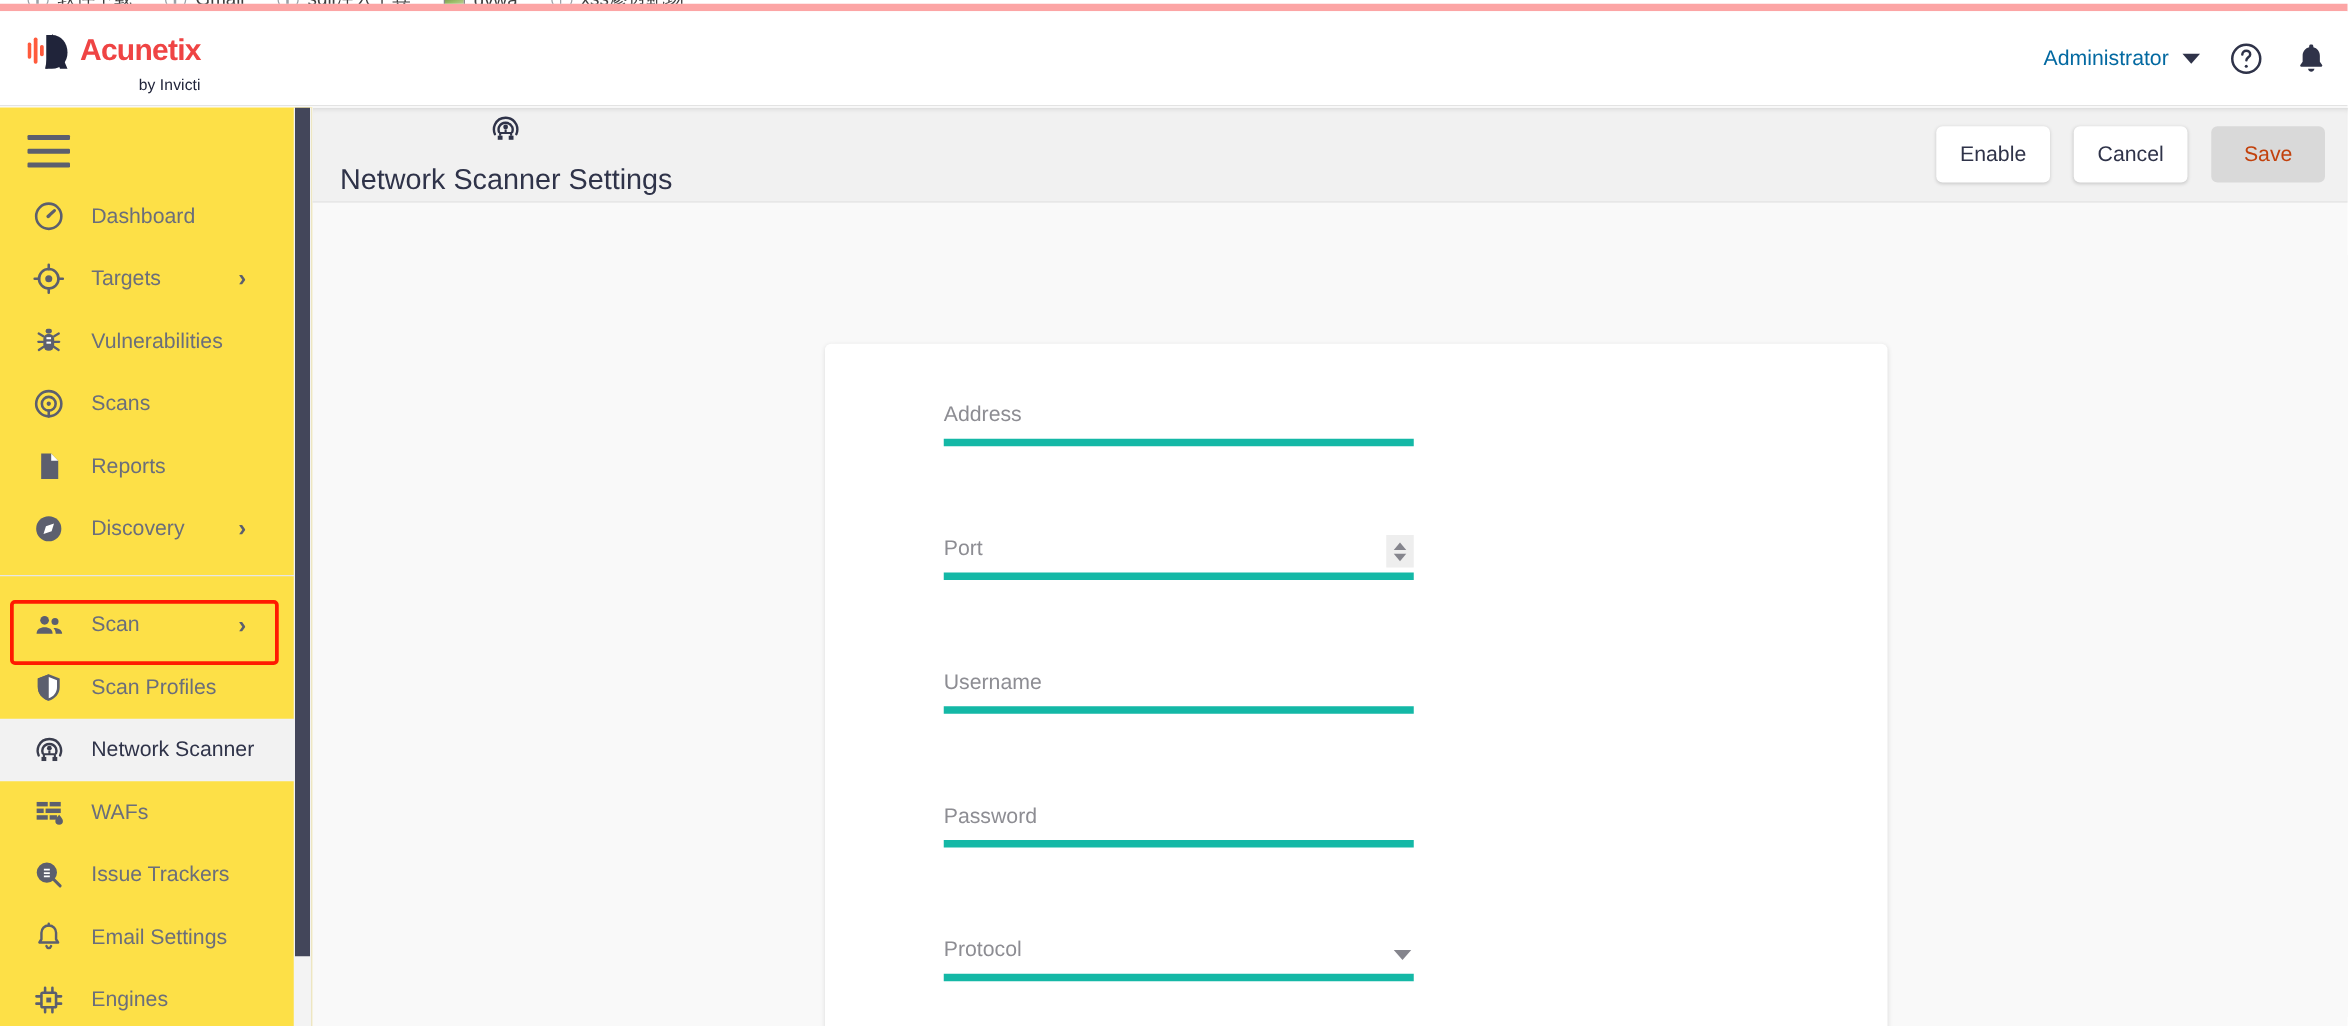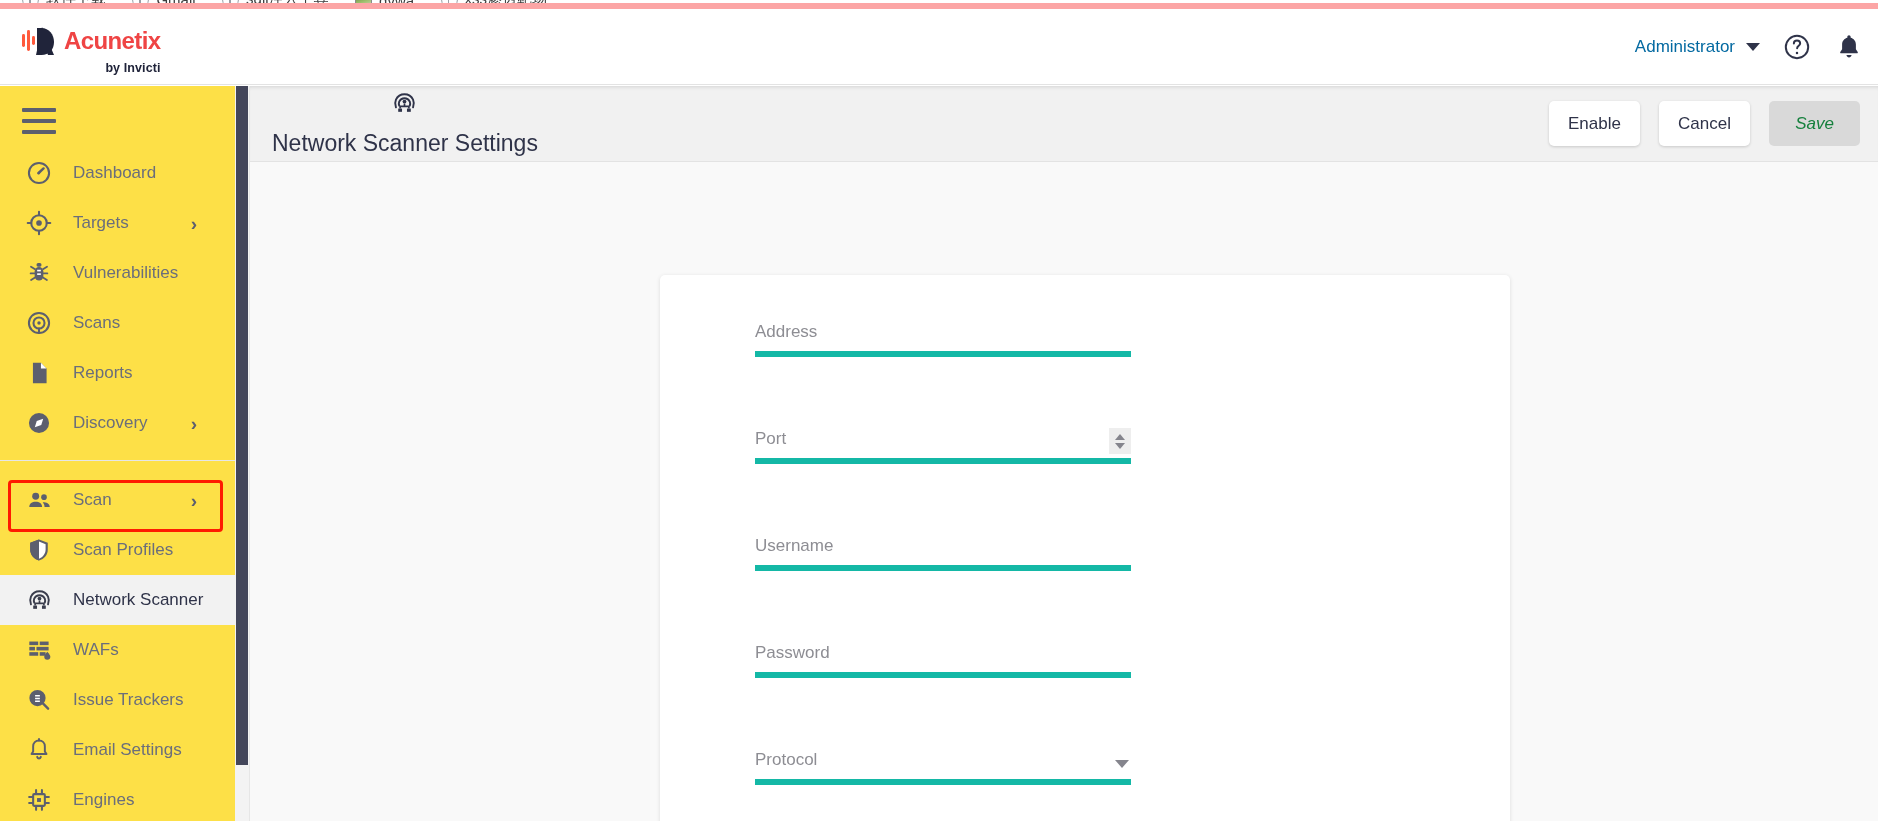--- a/index.html
+++ b/index.html
@@ -85,21 +85,21 @@
   .logo-text-block { position: relative; }
   .logo-word {
     font-size: 24px;
     font-weight: 700;
     letter-spacing: -0.6px;
     color: #ef4444;
     line-height: 36px;
   }
   .logo-sub {
     font-size: 12.5px;
-    font-weight: 700;
+    font-weight: 400;
     color: #20243a;
     text-align: right;
     margin-top: 2px;
     letter-spacing: 0.1px;
   }
 
   .topbar-right {
     position: absolute;
     right: 14px; top: 0;
     height: 76px;
@@ -280,24 +280,23 @@
     border-radius: 5px;
     background: #ffffff;
     color: #2f3349;
     font-size: 17px;
     font-family: inherit;
     cursor: pointer;
     box-shadow: 0 1px 3px rgba(0,0,0,0.17);
   }
   .btn.disabled {
     background: #d9d9d9;
-    color: #15803d;
+    color: #c2410c;
     cursor: default;
     box-shadow: none;
-    font-style: italic;
   }
 
   
   .card-area {
     position: relative;
     height: 659px;
     padding-top: 113px;
   }
   .card {
     position: absolute;

